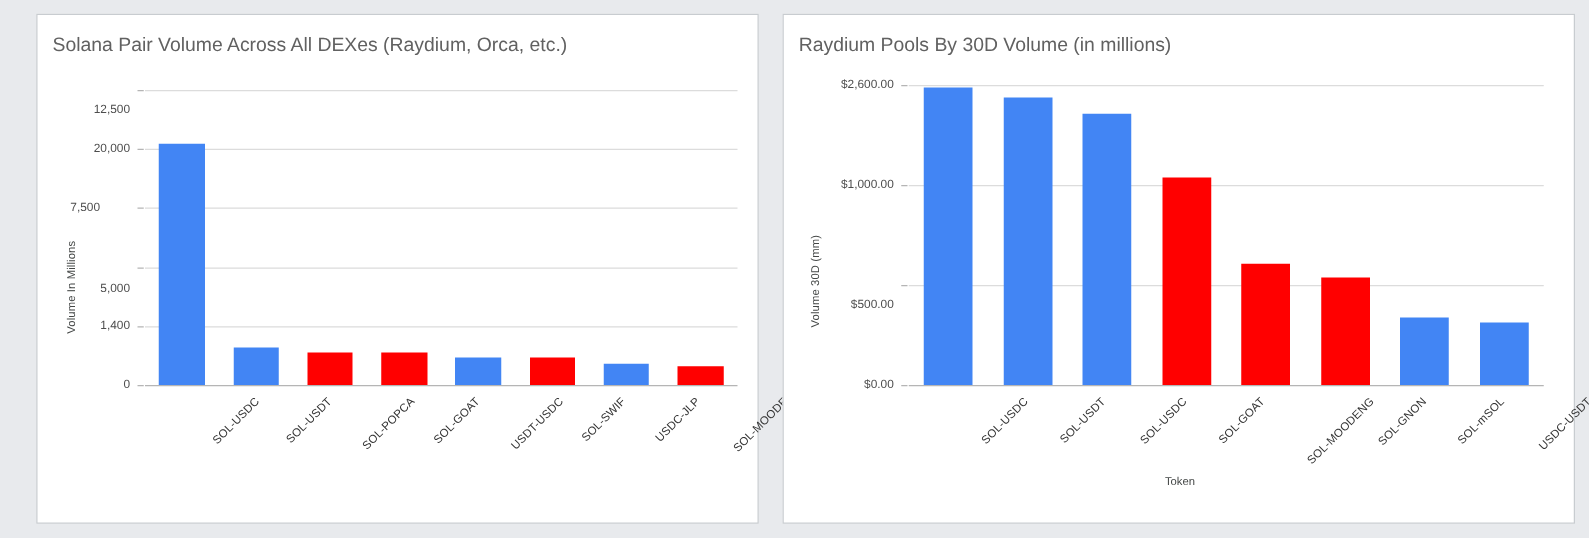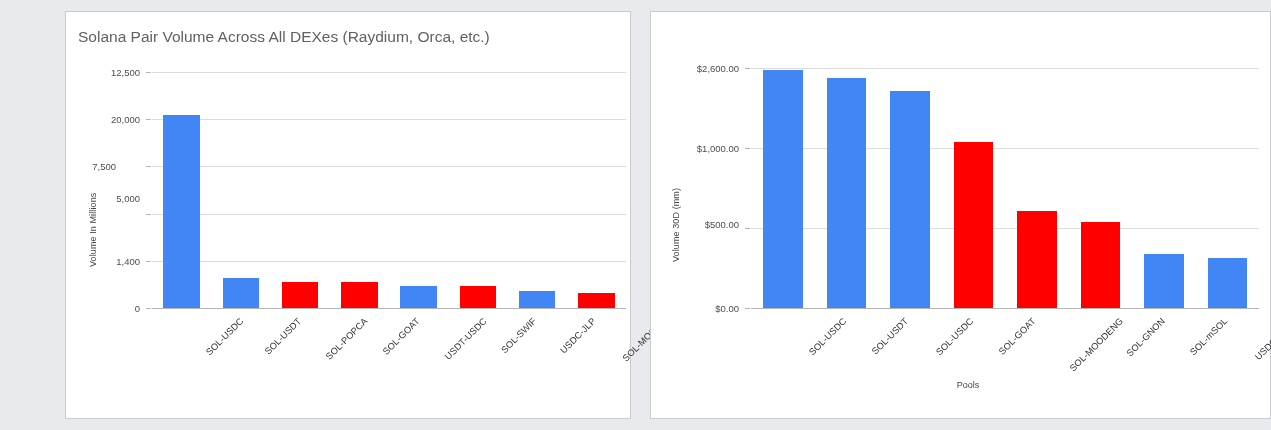--- a/index.html
+++ b/index.html
@@ -2,21 +2,21 @@
 <html><head>
 <meta charset="utf-8">
 <style>
   * { box-sizing: border-box; margin: 0; padding: 0; }
   html, body {
     width: 1271px; height: 430px;
     background: #e8eaed;
     font-family: "Liberation Sans", sans-serif;
     overflow: hidden;
   }
-  .board { position: relative; width: 1271px; height: 430px; display: flex; padding-left: 36px; }
+  .board { position: relative; width: 1271px; height: 430px; display: flex; }
   .panel {
     position: relative;
     background: #ffffff;
     border: 1px solid #c8ccd0;
   }
   .panel-left  { width: 578px; height: 408px; margin: 11px 0 0 29px; }
   .panel-right { width: 634px; height: 408px; margin: 11px 0 0 19px; }
 
   .chart-title {
     position: absolute;
@@ -95,62 +95,63 @@
 
     <div class="plot" id="plot-left" style="left:86px; top:60px; width:474px; height:236px;">
         <div class="axisline" style="left: 0px; width: 474px; top: 236px;"></div>
         <div class="tickmark" style="left: -6px; top: 236px;"></div>
         <div class="ytick" style="right: 486px; top: 236px;">0</div>
         <div class="gridline" style="left: 0px; width: 474px; top: 188.8px;"></div>
         <div class="tickmark" style="left: -6px; top: 188.8px;"></div>
         <div class="ytick" style="right: 486px; top: 188.8px;">1,400</div>
         <div class="gridline" style="left: 0px; width: 474px; top: 141.6px;"></div>
         <div class="tickmark" style="left: -6px; top: 141.6px;"></div>
-        <div class="ytick" style="right: 486px; top: 126px; text-align: center;">5,000</div>
+        <div class="ytick" style="right: 486px; top: 159px; text-align: center;">5,000</div>
         <div class="gridline" style="left: 0px; width: 474px; top: 94.4px;"></div>
         <div class="tickmark" style="left: -6px; top: 94.4px;"></div>
         <div class="ytick" style="right: 510px; top: 94.4px;">7,500</div>
         <div class="gridline" style="left: 0px; width: 474px; top: 47.2px;"></div>
         <div class="tickmark" style="left: -6px; top: 47.2px;"></div>
         <div class="ytick" style="right: 486px; top: 47.2px;">20,000</div>
         <div class="gridline" style="left: 0px; width: 474px; top: 0px;"></div>
         <div class="tickmark" style="left: -6px; top: 0px;"></div>
-        <div class="ytick" style="right: 486px; top: 0px; text-align: center;">12,500</div>
+        <div class="ytick" style="right: 486px; top: 16px; text-align: center;">12,500</div>
         <div class="bar" style="left: 11.2575px; width: 36.735px; height: 192.576px; background: rgb(66, 133, 244);"></div>
         <div class="cat" style="left: 37.625px; top: 244px;">SOL-USDC</div>
         <div class="bar" style="left: 70.5075px; width: 36.735px; height: 29.6416px; background: rgb(66, 133, 244);"></div>
         <div class="cat" style="left: 96.875px; top: 244px;">SOL-USDT</div>
         <div class="bar" style="left: 129.757px; width: 36.735px; height: 26.432px; background: rgb(255, 0, 0);"></div>
         <div class="cat" style="left: 156.125px; top: 244px;">SOL-POPCA</div>
         <div class="bar" style="left: 189.007px; width: 36.735px; height: 26.0544px; background: rgb(255, 0, 0);"></div>
         <div class="cat" style="left: 215.375px; top: 244px;">SOL-GOAT</div>
         <div class="bar" style="left: 248.257px; width: 36.735px; height: 22.2784px; background: rgb(66, 133, 244);"></div>
         <div class="cat" style="left: 274.625px; top: 244px;">USDT-USDC</div>
         <div class="bar" style="left: 307.507px; width: 36.735px; height: 22.0896px; background: rgb(255, 0, 0);"></div>
         <div class="cat" style="left: 333.875px; top: 244px;">SOL-SWIF</div>
         <div class="bar" style="left: 366.757px; width: 36.735px; height: 16.6144px; background: rgb(66, 133, 244);"></div>
         <div class="cat" style="left: 393.125px; top: 244px;">USDC-JLP</div>
         <div class="bar" style="left: 426.007px; width: 36.735px; height: 14.9152px; background: rgb(255, 0, 0);"></div>
         <div class="cat" style="left: 452.375px; top: 244px;">SOL-MOODE</div>
       </div>
   </div>
 
   <div class="panel panel-right">
+    <div class="chart-title" style="left:12px; top:16px;">Raydium Pools By 30D Volume (in millions)</div>
 
     <div class="ylabel" style="left:20px; top:250px;">Volume 30D (mm)</div>
 
-    <div class="xlabel" style="left:0; width:634px; top:368px;">Pools</div>
+    <div class="xlabel" style="left:0; width:634px; top:368px;">Token</div>
 
     <div class="plot" id="plot-right" style="left:100px; top:56px; width:508px; height:240px;">
         <div class="axisline" style="left: 0px; width: 508px; top: 240px;"></div>
         <div class="tickmark" style="left: -6px; top: 240px;"></div>
         <div class="ytick" style="right: 520px; top: 240px;">$0.00</div>
         <div class="gridline" style="left: 0px; width: 508px; top: 160px;"></div>
         <div class="tickmark" style="left: -6px; top: 160px;"></div>
-        <div class="ytick" style="right: 520px; top: 156px; margin-left: 36px;">$500.00</div>
+        <div class="ytick" style="right: 520px; top: 176px; margin-left: 36px;">$500.00</div>
         <div class="gridline" style="left: 0px; width: 508px; top: 80px;"></div>
         <div class="tickmark" style="left: -6px; top: 80px;"></div>
         <div class="ytick" style="right: 520px; top: 80px;">$1,000.00</div>
         <div class="gridline" style="left: 0px; width: 508px; top: 0px;"></div>
         <div class="tickmark" style="left: -6px; top: 0px;"></div>
         <div class="ytick" style="right: 520px; top: 0px;">$2,600.00</div>
         <div class="bar" style="left: 12.065px; width: 39.37px; height: 237.6px; background: rgb(66, 133, 244);"></div>
         <div class="cat" style="left: 41.75px; top: 248px;">SOL-USDC</div>
         <div class="bar" style="left: 75.565px; width: 39.37px; height: 229.6px; background: rgb(66, 133, 244);"></div>
         <div class="cat" style="left: 105.25px; top: 248px;">SOL-USDT</div>

